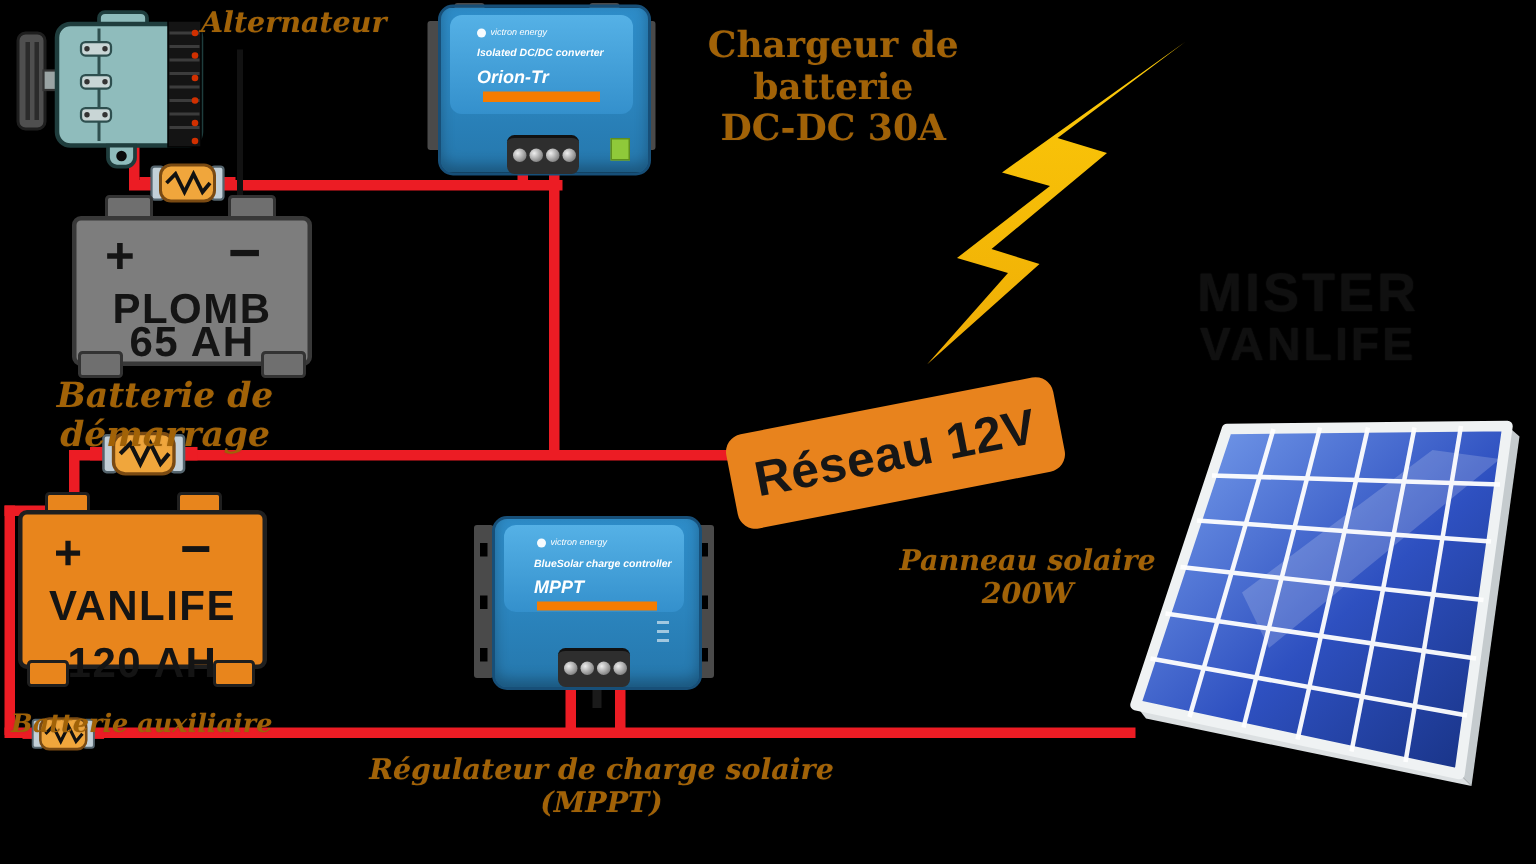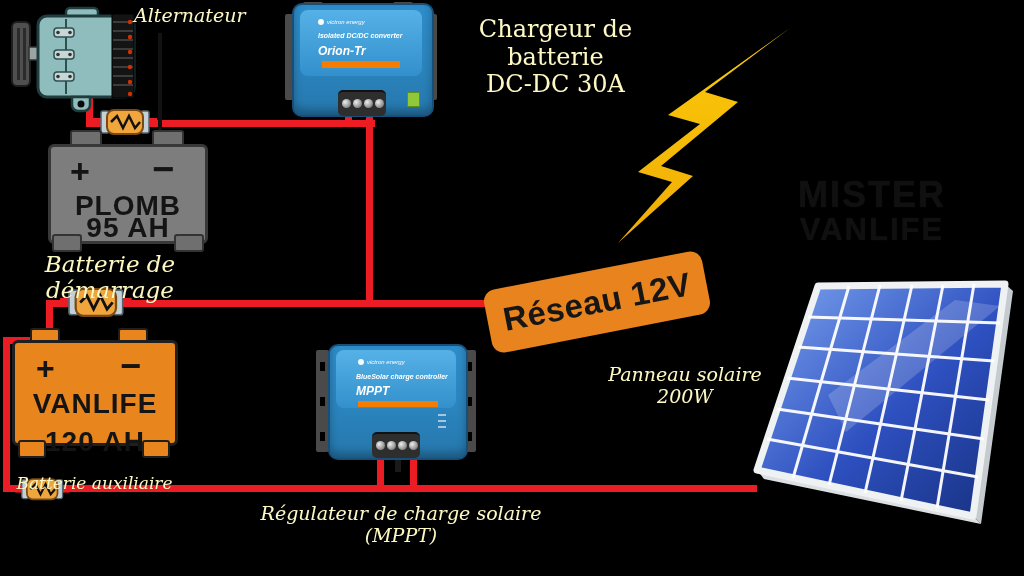--- a/index.html
+++ b/index.html
@@ -1,22 +1,22 @@
 <!DOCTYPE html>
 <html><head>
 <meta charset="utf-8">
 <style>
   html,body{margin:0;padding:0;background:#000;}
   .stage{position:relative;width:1024px;height:576px;background:#000;overflow:hidden;
          font-family:"Liberation Sans",sans-serif;}
   svg.layer{position:absolute;left:0;top:0;}
 
   
-  .note{position:absolute;color:#fef9c3;font-family:"DejaVu Serif",serif;
-        font-style:italic;font-weight:400;line-height:1.15;
+  .note{position:absolute;color:#a16207;font-family:"DejaVu Serif",serif;
+        font-style:italic;font-weight:700;line-height:1.15;
         text-shadow:0 0 1px rgba(70,70,70,.35);}
   .note.center{text-align:center;}
   .title-note{font-style:normal;}
 
   
   .logo{position:absolute;left:770px;top:176px;width:204px;text-align:center;
         color:#101010;font-weight:700;letter-spacing:2px;line-height:1.05;
         text-shadow:0 0 1px rgba(70,70,70,.3);}
   .logo .l1{font-size:36px;}
   .logo .l2{font-size:31px;}
@@ -243,21 +243,21 @@
     </div>
   </div>
 
   <div class="batt lead" style="left:48px;top:130px;width:160px;height:124px;">
     <div class="post" style="left:22px;top:0;width:28px;height:18px;"></div>
     <div class="post" style="left:104px;top:0;width:28px;height:18px;"></div>
     <div class="bbody" style="left:0;top:14px;width:154px;height:94px;"></div>
     <div class="sign" style="left:22px;top:24px;font-size:34px;">+</div>
     <div class="sign" style="left:104px;top:20px;font-size:38px;">−</div>
     <div class="bname" style="top:62px;">PLOMB</div>
-    <div class="bname" style="top:84px;">95 AH</div>
+    <div class="bname" style="top:84px;">65 AH</div>
     <div class="foot" style="left:4px;top:104px;width:26px;height:14px;"></div>
     <div class="foot" style="left:126px;top:104px;width:26px;height:14px;"></div>
   </div>
 
   <div class="batt lith" style="left:12px;top:328px;width:166px;height:128px;">
     <div class="post" style="left:18px;top:0;width:26px;height:16px;"></div>
     <div class="post" style="left:106px;top:0;width:26px;height:16px;"></div>
     <div class="bbody" style="left:0;top:12px;width:160px;height:100px;"></div>
     <div class="sign" style="left:24px;top:24px;font-size:32px;">+</div>
     <div class="sign" style="left:108px;top:20px;font-size:36px;">−</div>

